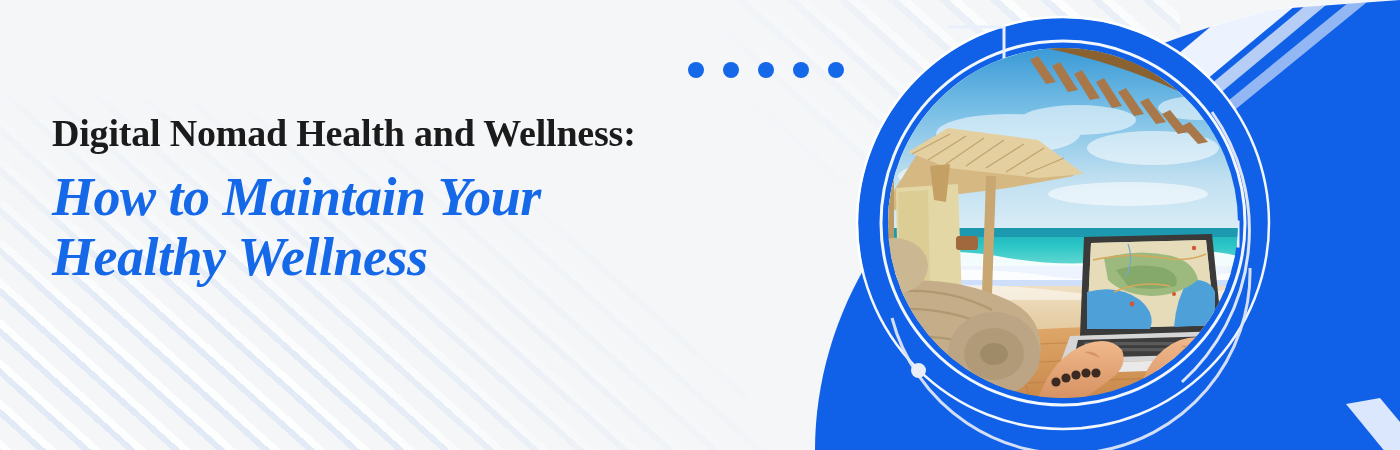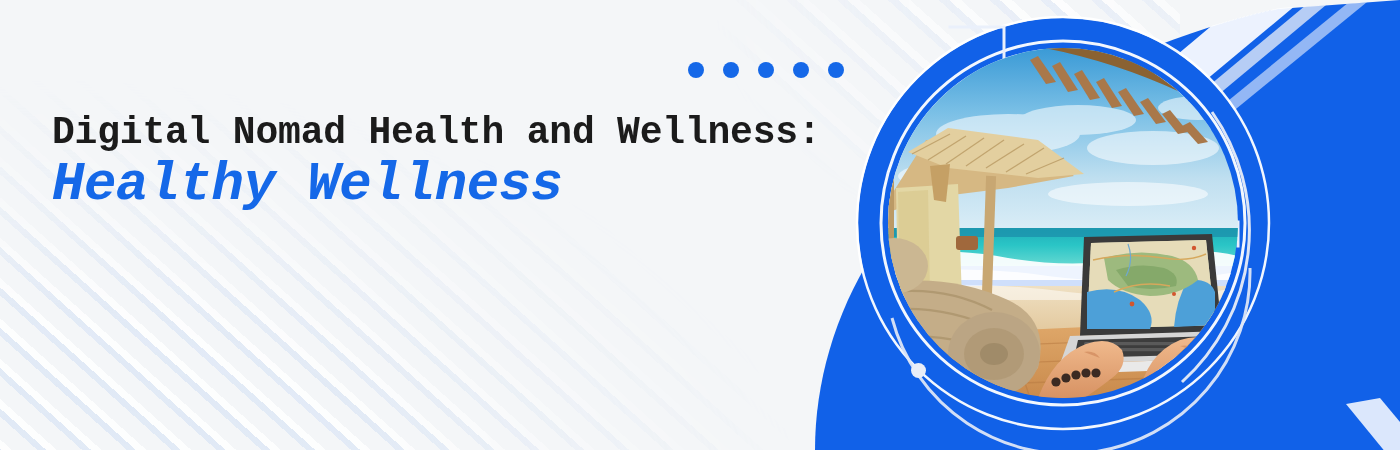--- a/index.html
+++ b/index.html
@@ -5,21 +5,21 @@
   html, body {
     margin: 0;
     padding: 0;
     background: #ffffff;
   }
   #banner {
     position: relative;
     width: 1400px;
     height: 450px;
     overflow: hidden;
-    font-family: Liberation Mono, monospace;
+    font-family: Liberation Serif, serif;
     background: #fef9c3;
   }
 
   
   .bg-base {
     position: absolute;
     inset: 0;
     background: #f4f6f8;
   }
   .bg-stripes {
@@ -151,20 +151,21 @@
 <body>
 
 <div id="banner">
 
   <div class="bg-base"></div>
   <div class="bg-stripes"></div>
   <div class="bg-stripes-2"></div>
 
   <div class="headline">
     <div class="title-line-1">Digital Nomad Health and Wellness:</div>
+    <div class="title-line-2">How to Maintain Your</div>
     <div class="title-line-3">Healthy Wellness</div>
   </div>
 
   <div class="dots">
     <span class="dot"></span>
     <span class="dot"></span>
     <span class="dot"></span>
     <span class="dot"></span>
     <span class="dot"></span>
   </div>

